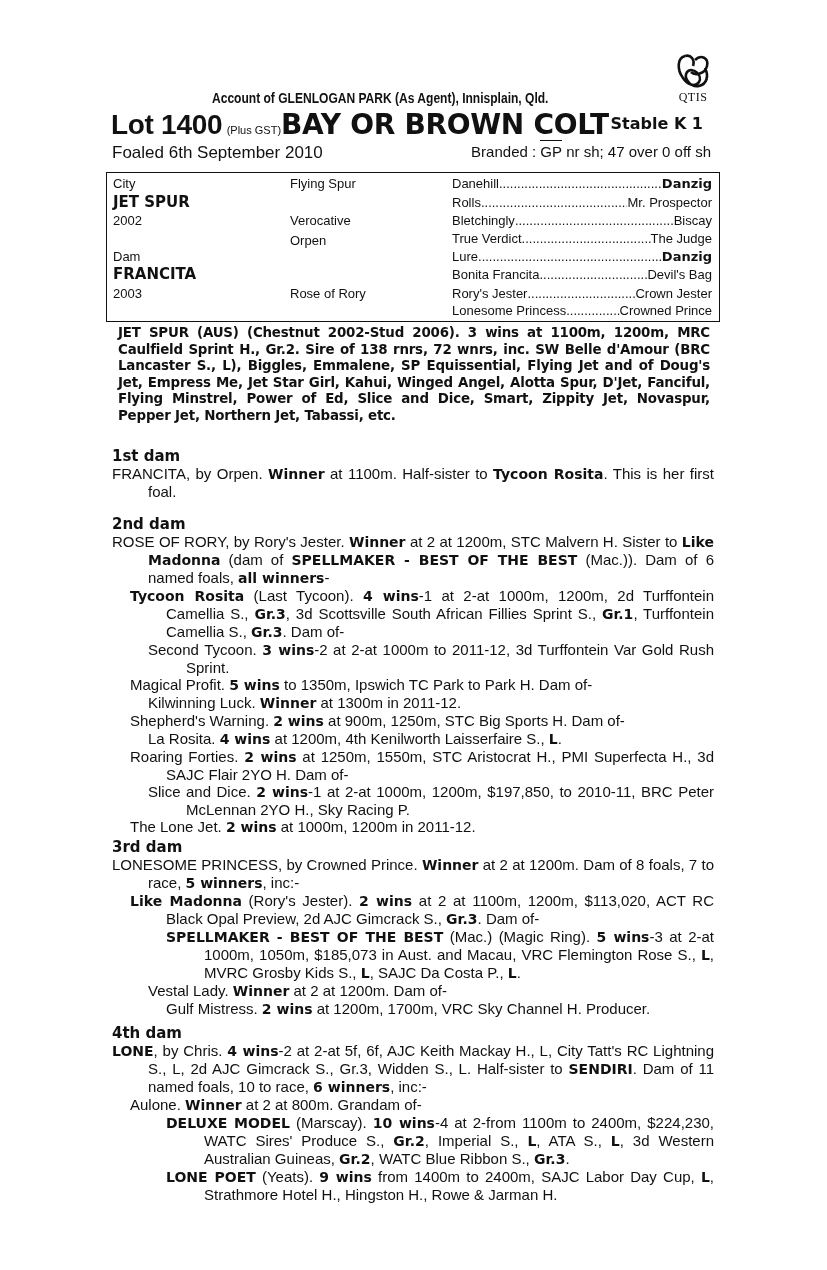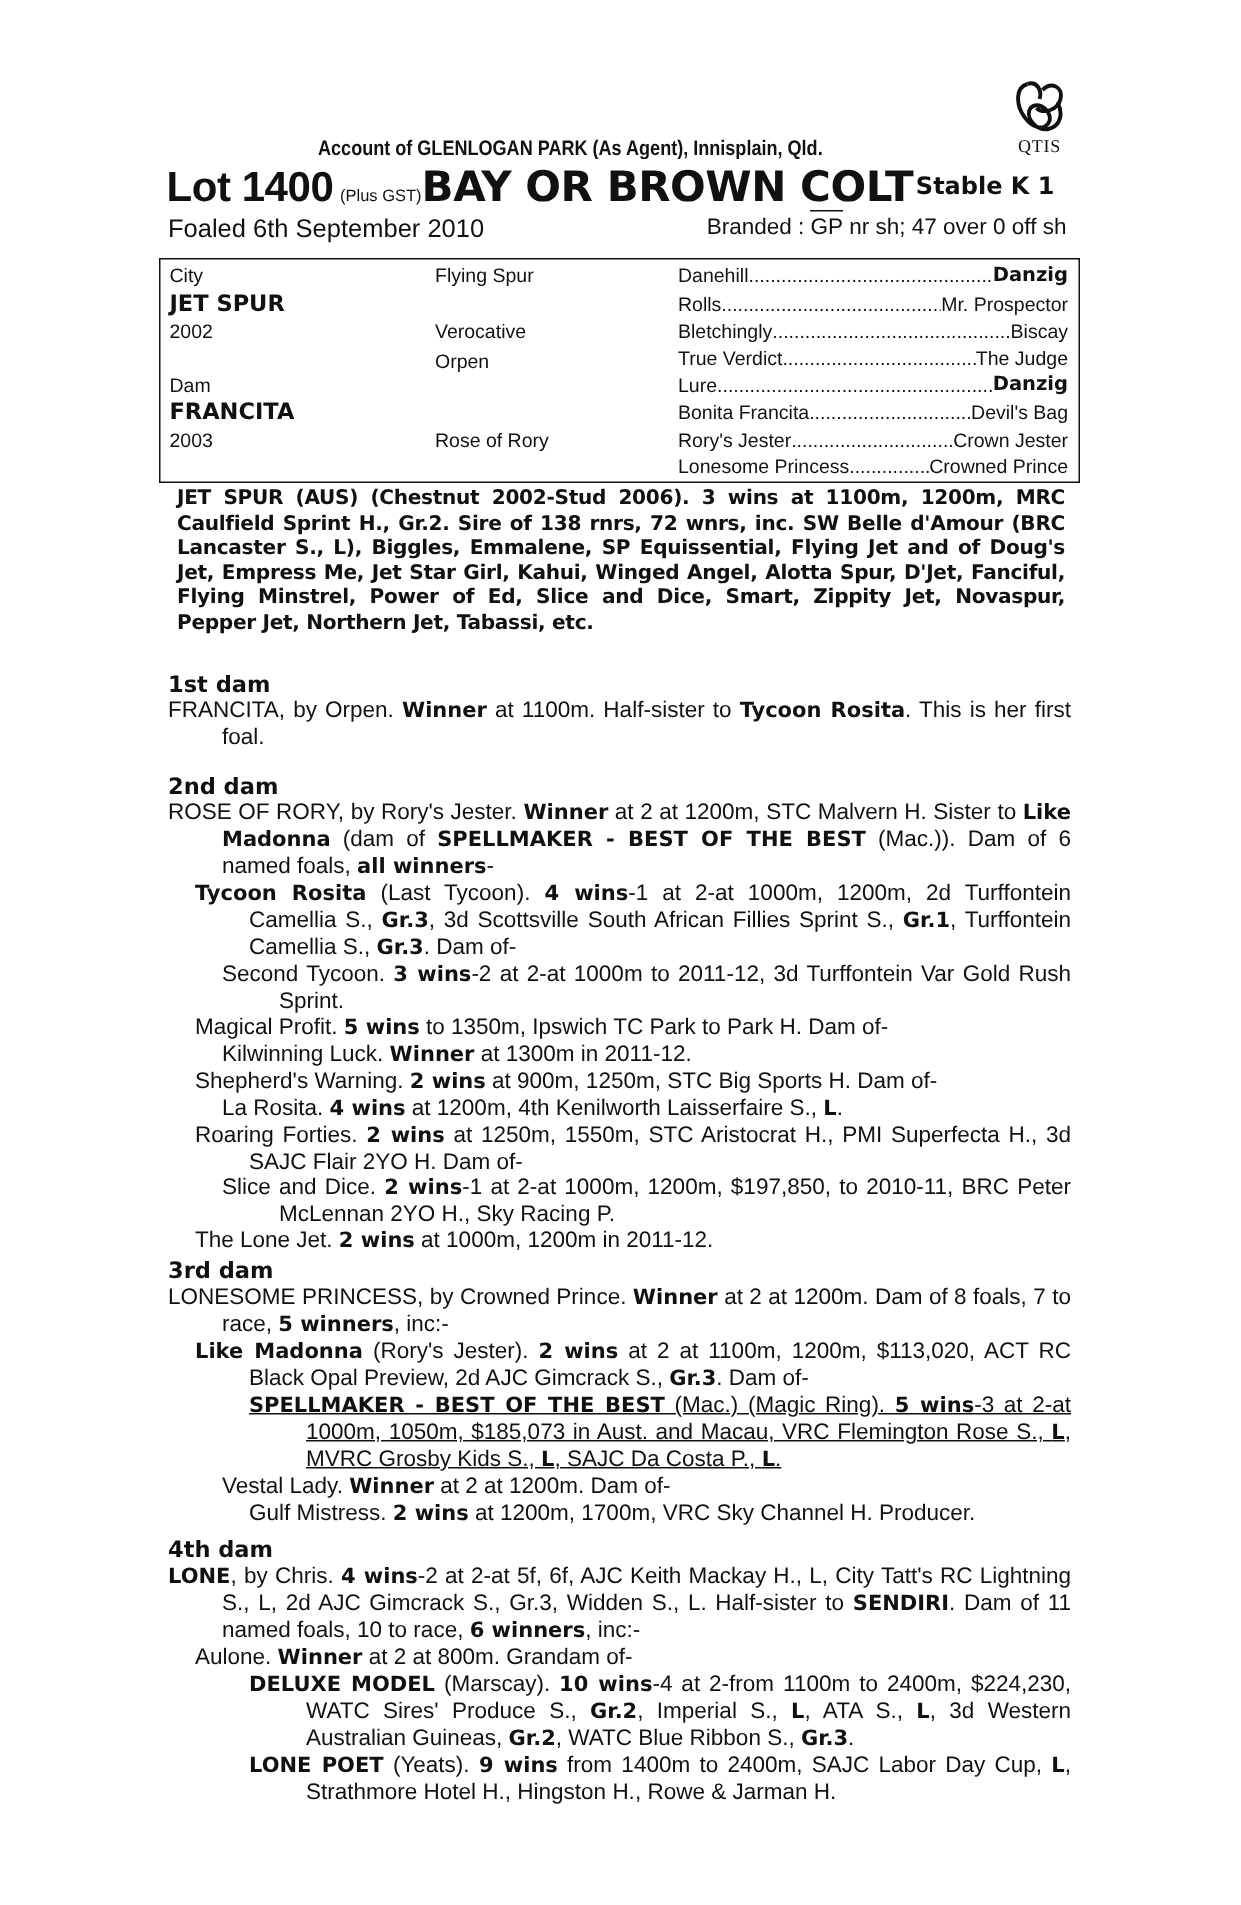--- a/index.html
+++ b/index.html
@@ -130,21 +130,21 @@
     <div class="entry" style="padding-left:54px;text-indent:-36px;"><span>Shepherd's Warning. </span><b>2 wins</b><span> at 900m, 1250m, STC Big Sports H. Dam of-</span></div>
     <div class="entry" style="padding-left:74px;text-indent:-38px;"><span>La Rosita. </span><b>4 wins</b><span> at 1200m, 4th Kenilworth Laisserfaire S., </span><b>L</b><span>.</span></div>
     <div class="entry" style="padding-left:54px;text-indent:-36px;"><span>Roaring Forties. </span><b>2 wins</b><span> at 1250m, 1550m, STC Aristocrat H., PMI Superfecta H., 3d SAJC Flair 2YO H. Dam of-</span></div>
     <div class="entry" style="padding-left:74px;text-indent:-38px;"><span>Slice and Dice. </span><b>2 wins</b><span>-1 at 2-at 1000m, 1200m, $197,850, to 2010-11, BRC Peter McLennan 2YO H., Sky Racing P.</span></div>
     <div class="entry" style="padding-left:54px;text-indent:-36px;"><span>The Lone Jet. </span><b>2 wins</b><span> at 1000m, 1200m in 2011-12.</span></div>
   </div>
 <div class="section" style="top:826px;">
     <h3>3rd dam</h3>
     <div class="entry" style="padding-left:36px;text-indent:-36px;"><span>LONESOME PRINCESS, by Crowned Prince. </span><b>Winner</b><span> at 2 at 1200m. Dam of 8 foals, 7 to race, </span><b>5 winners</b><span>, inc:-</span></div>
     <div class="entry" style="padding-left:54px;text-indent:-36px;"><b>Like Madonna</b><span> (Rory's Jester). </span><b>2 wins</b><span> at 2 at 1100m, 1200m, $113,020, ACT RC Black Opal Preview, 2d AJC Gimcrack S., </span><b>Gr.3</b><span>. Dam of-</span></div>
-    <div class="entry" style="padding-left:74px;text-indent:-38px;margin-left:18px;text-decoration:underline;"><b>SPELLMAKER - BEST OF THE BEST</b><span> (Mac.) (Magic Ring). </span><b>5 wins</b><span>-3 at 2-at 1000m, 1050m, $185,073 in Aust. and Macau, VRC Flemington Rose S., </span><b>L</b><span>, MVRC Grosby Kids S., </span><b>L</b><span>, SAJC Da Costa P., </span><b>L</b><span>.</span></div>
+    <div class="entry" style="padding-left:74px;text-indent:-38px;margin-left:18px;"><b>SPELLMAKER - BEST OF THE BEST</b><span> (Mac.) (Magic Ring). </span><b>5 wins</b><span>-3 at 2-at 1000m, 1050m, $185,073 in Aust. and Macau, VRC Flemington Rose S., </span><b>L</b><span>, MVRC Grosby Kids S., </span><b>L</b><span>, SAJC Da Costa P., </span><b>L</b><span>.</span></div>
     <div class="entry" style="padding-left:74px;text-indent:-38px;"><span>Vestal Lady. </span><b>Winner</b><span> at 2 at 1200m. Dam of-</span></div>
     <div class="entry" style="padding-left:92px;text-indent:-38px;"><span>Gulf Mistress. </span><b>2 wins</b><span> at 1200m, 1700m, VRC Sky Channel H. Producer.</span></div>
   </div>
 <div class="section" style="top:1012px;">
     <h3>4th dam</h3>
     <div class="entry" style="padding-left:36px;text-indent:-36px;"><b>LONE</b><span>, by Chris. </span><b>4 wins</b><span>-2 at 2-at 5f, 6f, AJC Keith Mackay H., L, City Tatt's RC Lightning S., L, 2d AJC Gimcrack S., Gr.3, Widden S., L. Half-sister to </span><b>SENDIRI</b><span>. Dam of 11 named foals, 10 to race, </span><b>6 winners</b><span>, inc:-</span></div>
     <div class="entry" style="padding-left:54px;text-indent:-36px;"><span>Aulone. </span><b>Winner</b><span> at 2 at 800m. Grandam of-</span></div>
     <div class="entry" style="padding-left:74px;text-indent:-38px;margin-left:18px;"><b>DELUXE MODEL</b><span> (Marscay). </span><b>10 wins</b><span>-4 at 2-from 1100m to 2400m, $224,230, WATC Sires' Produce S., </span><b>Gr.2</b><span>, Imperial S., </span><b>L</b><span>, ATA S., </span><b>L</b><span>, 3d Western Australian Guineas, </span><b>Gr.2</b><span>, WATC Blue Ribbon S., </span><b>Gr.3</b><span>.</span></div>
     <div class="entry" style="padding-left:74px;text-indent:-38px;margin-left:18px;"><b>LONE POET</b><span> (Yeats). </span><b>9 wins</b><span> from 1400m to 2400m, SAJC Labor Day Cup, </span><b>L</b><span>, Strathmore Hotel H., Hingston H., Rowe &amp; Jarman H.</span></div>
   </div>

